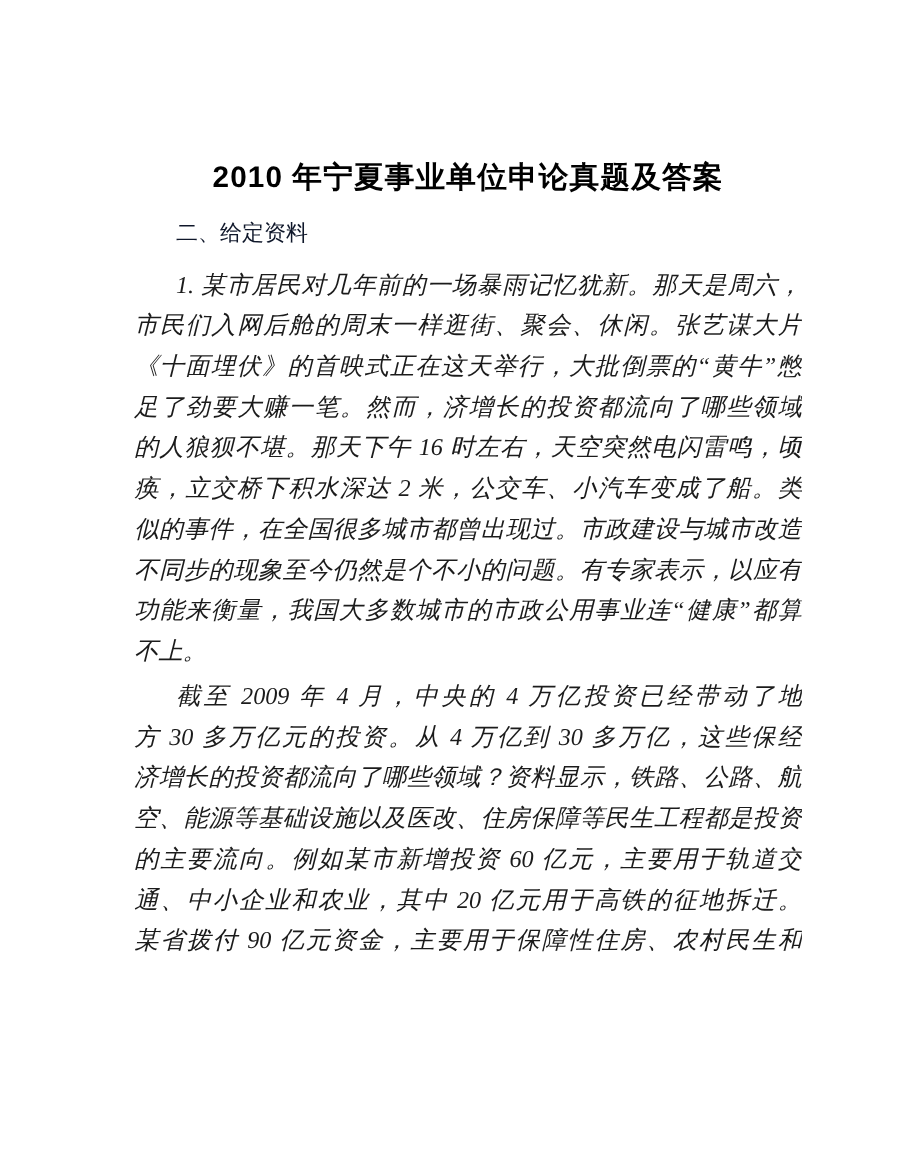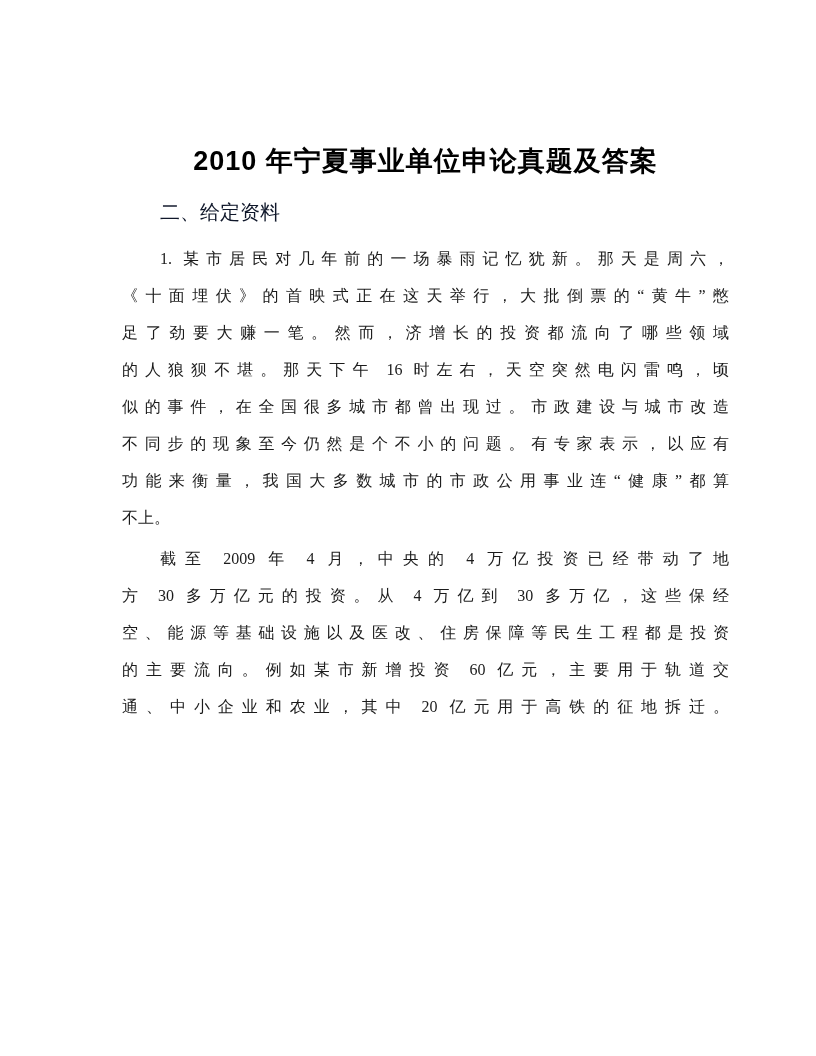--- a/index.html
+++ b/index.html
@@ -36,22 +36,23 @@
     padding-left: 38px;
     font-family: "Liberation Serif", "DejaVu Serif", serif;
     font-weight: normal;
     font-size: 20px;
     line-height: 30px;
     color: #0f172a;
   }
   .para {
     margin-top: 13px;
     font-family: "Liberation Serif", "DejaVu Serif", serif;
-    font-size: 16px;
+    font-size: 22px;
     color: #1b1b1b;
+    font-style: italic;
   }
   .para.second {
     margin-top: 4px;
   }
   .line {
     height: 37px;
     line-height: 37px;
     text-align: justify;
     text-align-last: justify;
     overflow: hidden;
@@ -66,30 +67,34 @@
 </head>
 <body>
 
 <div class="page">
   <div class="content">
     <h1 class="doc-title">2010 年宁夏事业单位申论真题及答案</h1>
     <h2 class="section-heading">二、给定资料</h2>
     <div id="paragraphs">
         <div class="para">
           <div class="line first">1. 某市居民对几年前的一场暴雨记忆犹新。那天是周六，</div>
+          <div class="line">市民们入网后舱的周末一样逛街、聚会、休闲。张艺谋大片</div>
           <div class="line">《十面埋伏》的首映式正在这天举行，大批倒票的“黄牛”憋</div>
           <div class="line">足了劲要大赚一笔。然而，济增长的投资都流向了哪些领域</div>
           <div class="line">的人狼狈不堪。那天下午 16 时左右，天空突然电闪雷鸣，顷</div>
+          <div class="line">痪，立交桥下积水深达 2 米，公交车、小汽车变成了船。类</div>
           <div class="line">似的事件，在全国很多城市都曾出现过。市政建设与城市改造</div>
           <div class="line">不同步的现象至今仍然是个不小的问题。有专家表示，以应有</div>
           <div class="line">功能来衡量，我国大多数城市的市政公用事业连“健康”都算</div>
           <div class="line short">不上。</div>
         </div>
         <div class="para second">
           <div class="line first">截至 2009 年 4 月，中央的 4 万亿投资已经带动了地</div>
           <div class="line">方 30 多万亿元的投资。从 4 万亿到 30 多万亿，这些保经</div>
+          <div class="line">济增长的投资都流向了哪些领域？资料显示，铁路、公路、航</div>
           <div class="line">空、能源等基础设施以及医改、住房保障等民生工程都是投资</div>
           <div class="line">的主要流向。例如某市新增投资 60 亿元，主要用于轨道交</div>
           <div class="line">通、中小企业和农业，其中 20 亿元用于高铁的征地拆迁。</div>
+          <div class="line">某省拨付 90 亿元资金，主要用于保障性住房、农村民生和</div>
         </div>
       </div>
   </div>
 </div>
 
 </body></html>

